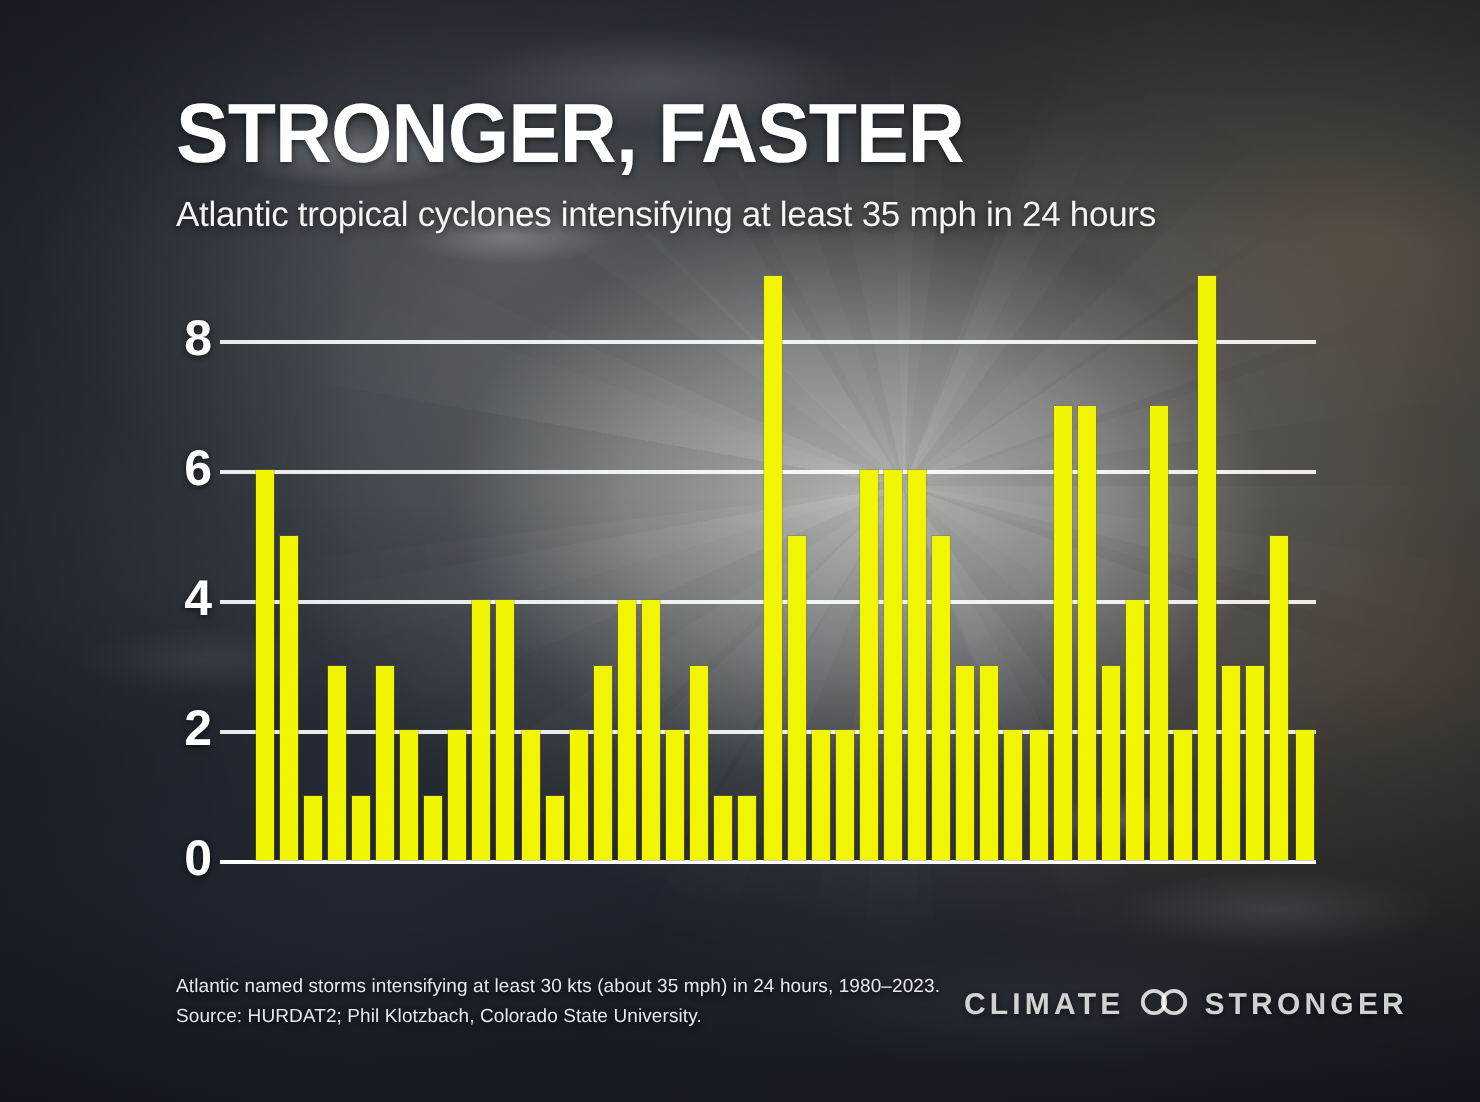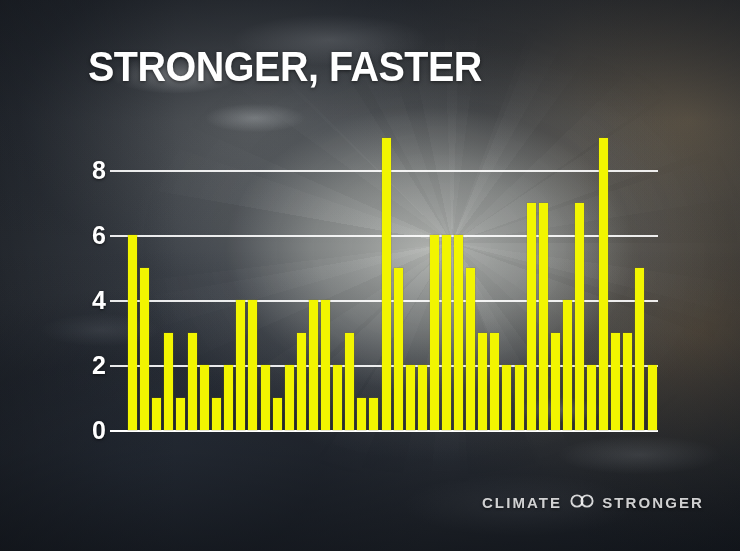--- a/index.html
+++ b/index.html
@@ -188,20 +188,21 @@
 
 <div id="infographic">
 
   <div class="bg-base"></div>
   <div class="bg-swirl"></div>
   <div class="bg-clouds"></div>
   <div class="bg-vignette"></div>
 
   <div class="header">
     <div class="title">STRONGER, FASTER</div>
+    <div class="subtitle">Atlantic tropical cyclones intensifying at least 35 mph in 24 hours</div>
   </div>
 
   <div class="chart-area">
     <div class="gridlines">
         <div class="gridline axis-zero" style="top: 292px;"></div>
         <div class="ytick" style="top: 292px;">0</div>
         <div class="gridline" style="top: 227.111px;"></div>
         <div class="ytick" style="top: 227.111px;">2</div>
         <div class="gridline" style="top: 162.222px;"></div>
         <div class="ytick" style="top: 162.222px;">4</div>
@@ -339,20 +340,24 @@
         </div>
         <div class="bar-slot">
           <div class="bar" title="2022: 5" style="height: 162.222px; background: rgb(242, 245, 0);"></div>
         </div>
         <div class="bar-slot">
           <div class="bar" title="2023: 2" style="height: 64.8889px; background: rgb(242, 245, 0);"></div>
         </div>
       </div>
   </div>
 
+  <div class="footnote">
+    <div>Atlantic named storms intensifying at least 30 kts (about 35 mph) in 24 hours, 1980–2023.</div>
+    <div>Source: HURDAT2; Phil Klotzbach, Colorado State University.</div>
+  </div>
 
   <div class="brand">
     <span>CLIMATE</span>
     <svg class="brand-mark" width="26" height="14" viewBox="0 0 26 14">
       <circle cx="8" cy="7" r="5.6" fill="none" stroke="rgba(255,255,255,0.82)" stroke-width="1.9"></circle>
       <circle cx="18" cy="7" r="5.6" fill="none" stroke="rgba(255,255,255,0.82)" stroke-width="1.9"></circle>
     </svg>
     <span>STRONGER</span>
   </div>
 

